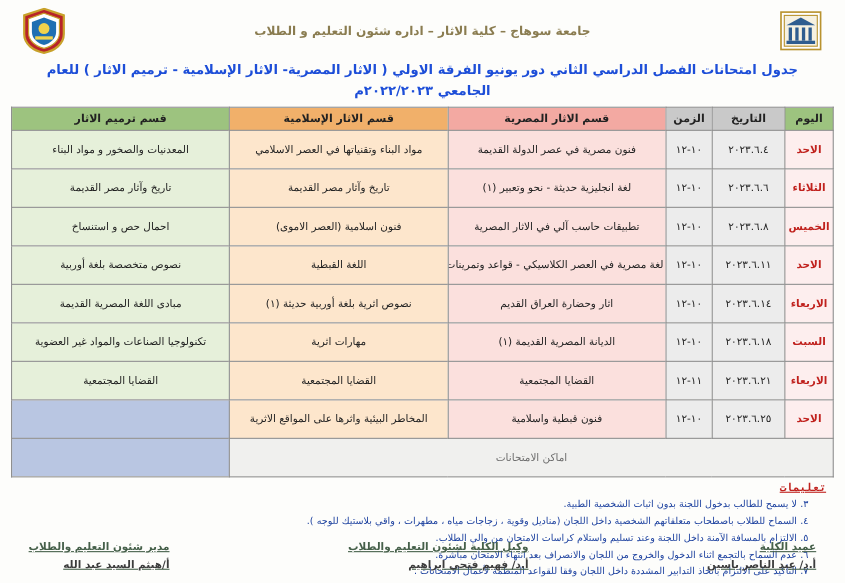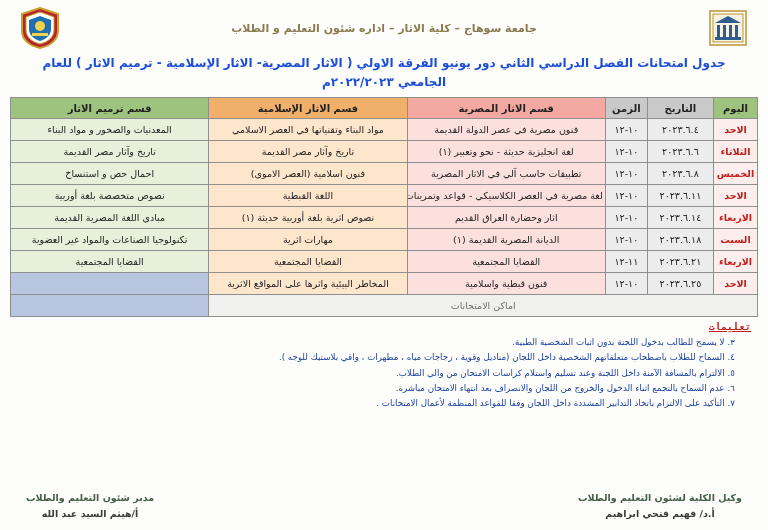--- a/index.html
+++ b/index.html
@@ -53,21 +53,21 @@
     border-collapse: collapse;
     margin: 0 auto;
     font-size: 9.5px;
     table-layout: fixed;
   }
   table.sched th, table.sched td {
     border: 1px solid #8f8f8f;
     text-align:center;
     vertical-align: middle;
     padding: 2px 2px;
-    height: 22px;
+    height: 35px;
     white-space: nowrap;
     overflow:hidden;
   }
   table.sched thead th {
     font-weight: bold;
     font-size: 10px;
     height: 21px;
   }
   .col-day   { width: 44px; }
   .col-date  { width: 66px; }
@@ -116,21 +116,21 @@
 
   
   .sigs {
     position:absolute; bottom: 8px; left: 0; right: 0;
     display:flex; justify-content: space-between;
     padding: 0 26px;
     font-size: 9.5px;
     color:#46604a;
     font-weight:bold;
   }
-  .sig { text-align:center; line-height:1.7; }
+  .sig { line-height:1.7;text-decoration:underline; }
   .sig .nm { color:#3c3c3c; }
 </style>
 </head>
 <body>
 
 <div class="page">
 
   <div class="topbar">
     <div class="logo-left">
       <svg class="crest" viewBox="0 0 40 42" xmlns="http://www.w3.org/2000/svg">
@@ -259,20 +259,24 @@
       <li><span class="num">٣.</span><span>لا يسمح للطالب بدخول اللجنة بدون اثبات الشخصية الطبية.</span></li>
       <li><span class="num">٤.</span><span>السماح للطلاب باصطحاب متعلقاتهم الشخصية داخل اللجان (مناديل وقوية ، زجاجات مياه ، مطهرات ، واقي بلاستيك للوجه ).</span></li>
       <li><span class="num">٥.</span><span>الالتزام بالمسافة الآمنة داخل اللجنة وعند تسليم واستلام كراسات الامتحان من والي الطلاب.</span></li>
       <li><span class="num">٦.</span><span>عدم السماح بالتجمع اثناء الدخول والخروج من اللجان والانصراف بعد انتهاء الامتحان مباشرة.</span></li>
       <li><span class="num">٧.</span><span>التأكيد على الالتزام باتخاذ التدابير المشددة داخل اللجان وفقا للقواعد المنظمة لأعمال الامتحانات .</span></li>
     </ol>
   </div>
 
   <div class="sigs">
     <div class="sig">
+      <div>عميد الكلية</div>
+      <div class="nm">أ.د/ عبد الناصر ياسين</div>
+    </div>
+    <div class="sig">
       <div>وكيل الكلية  لشئون التعليم والطلاب</div>
       <div class="nm">أ.د/ فهيم فتحي ابراهيم</div>
     </div>
     <div class="sig">
       <div>مدير شئون  التعليم  والطلاب</div>
       <div class="nm">أ/هيثم السيد عبد الله</div>
     </div>
   </div>
 
 </div>

